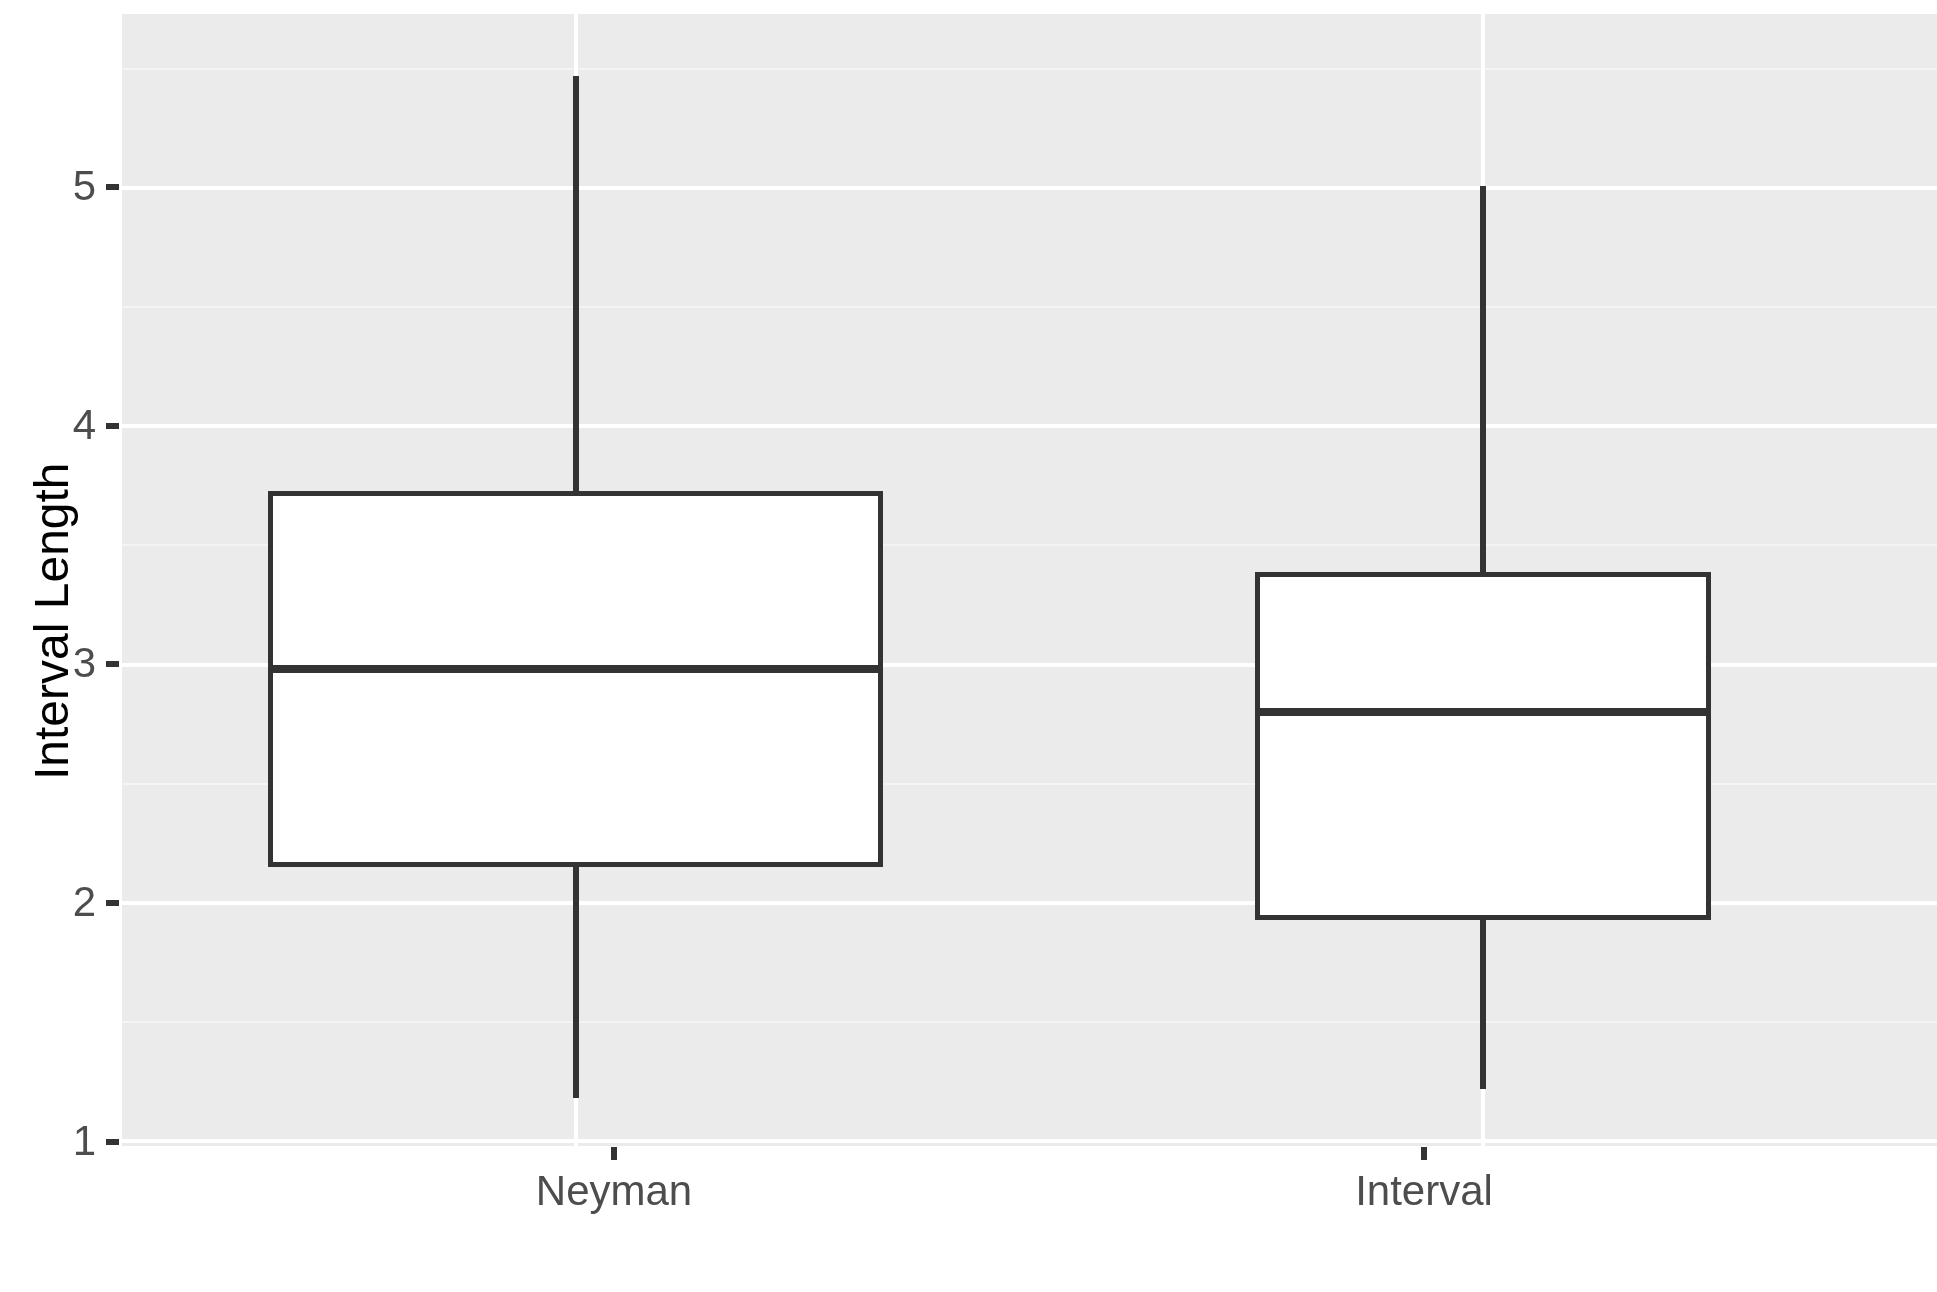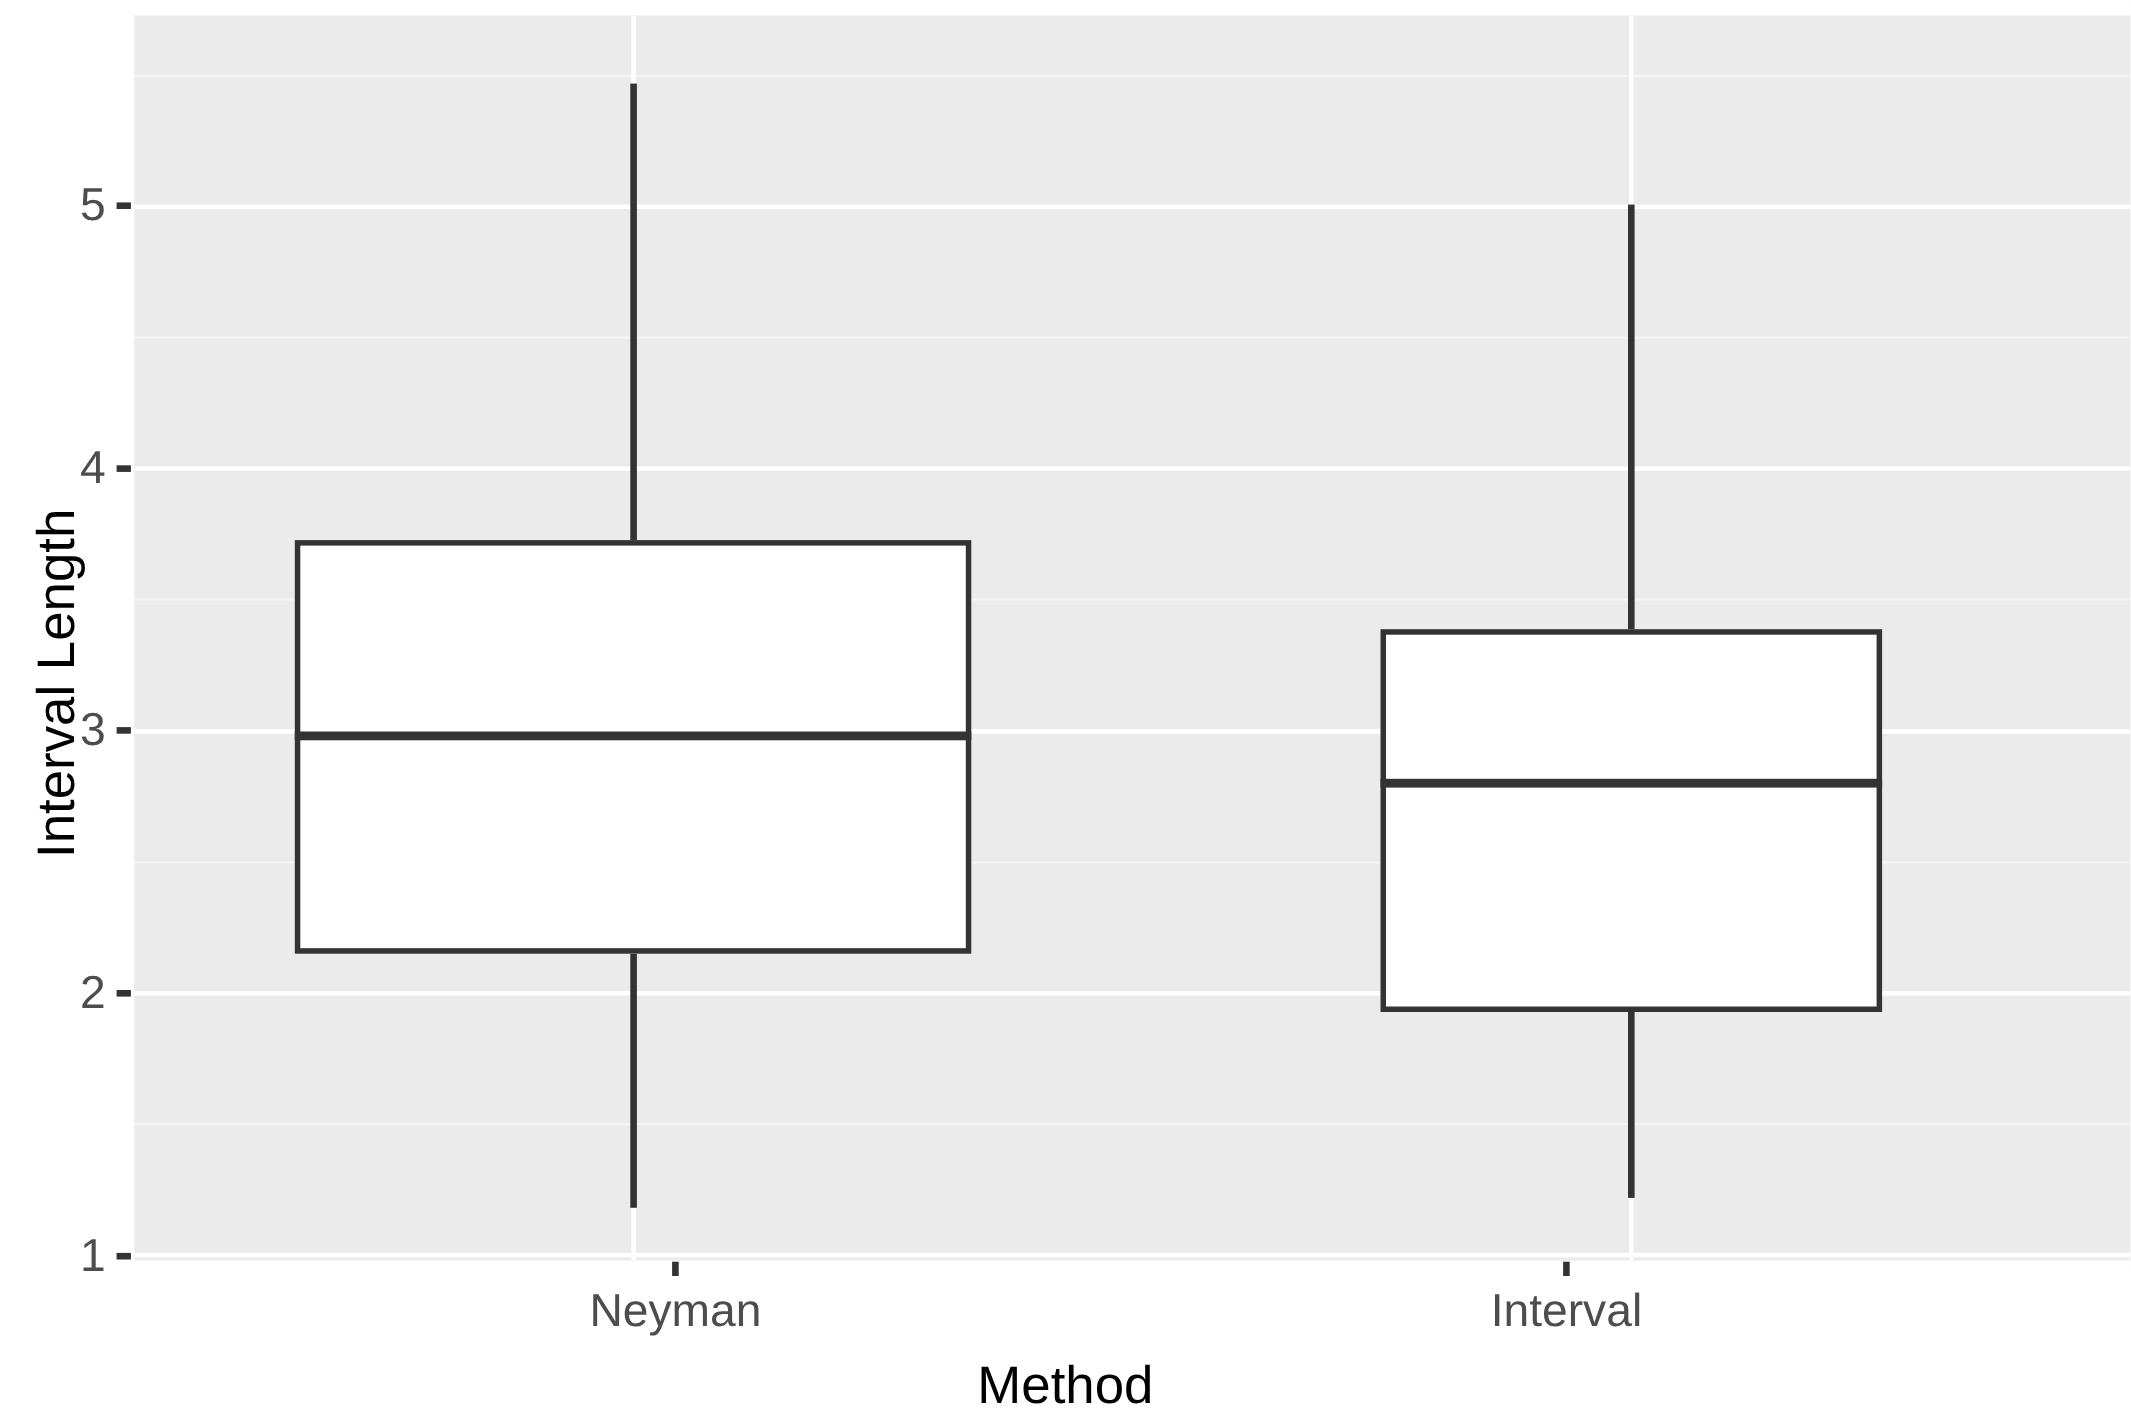--- a/index.html
+++ b/index.html
@@ -174,15 +174,14 @@
   <div class="axis-title-y" style="left:28px; top:780px;">Interval Length</div>
 
   <div>
     <div class="x-tick-mark" style="left:614px; top:1147px;"></div>
     <div class="x-tick-label" style="left:614px; top:1170px;">Neyman</div>
 
     <div class="x-tick-mark" style="left:1424px; top:1147px;"></div>
     <div class="x-tick-label" style="left:1424px; top:1170px;">Interval</div>
   </div>
 
-  <div class="axis-title-x" style="top:1236px;">Method</div>
 
 </div>
 
 </body></html>

